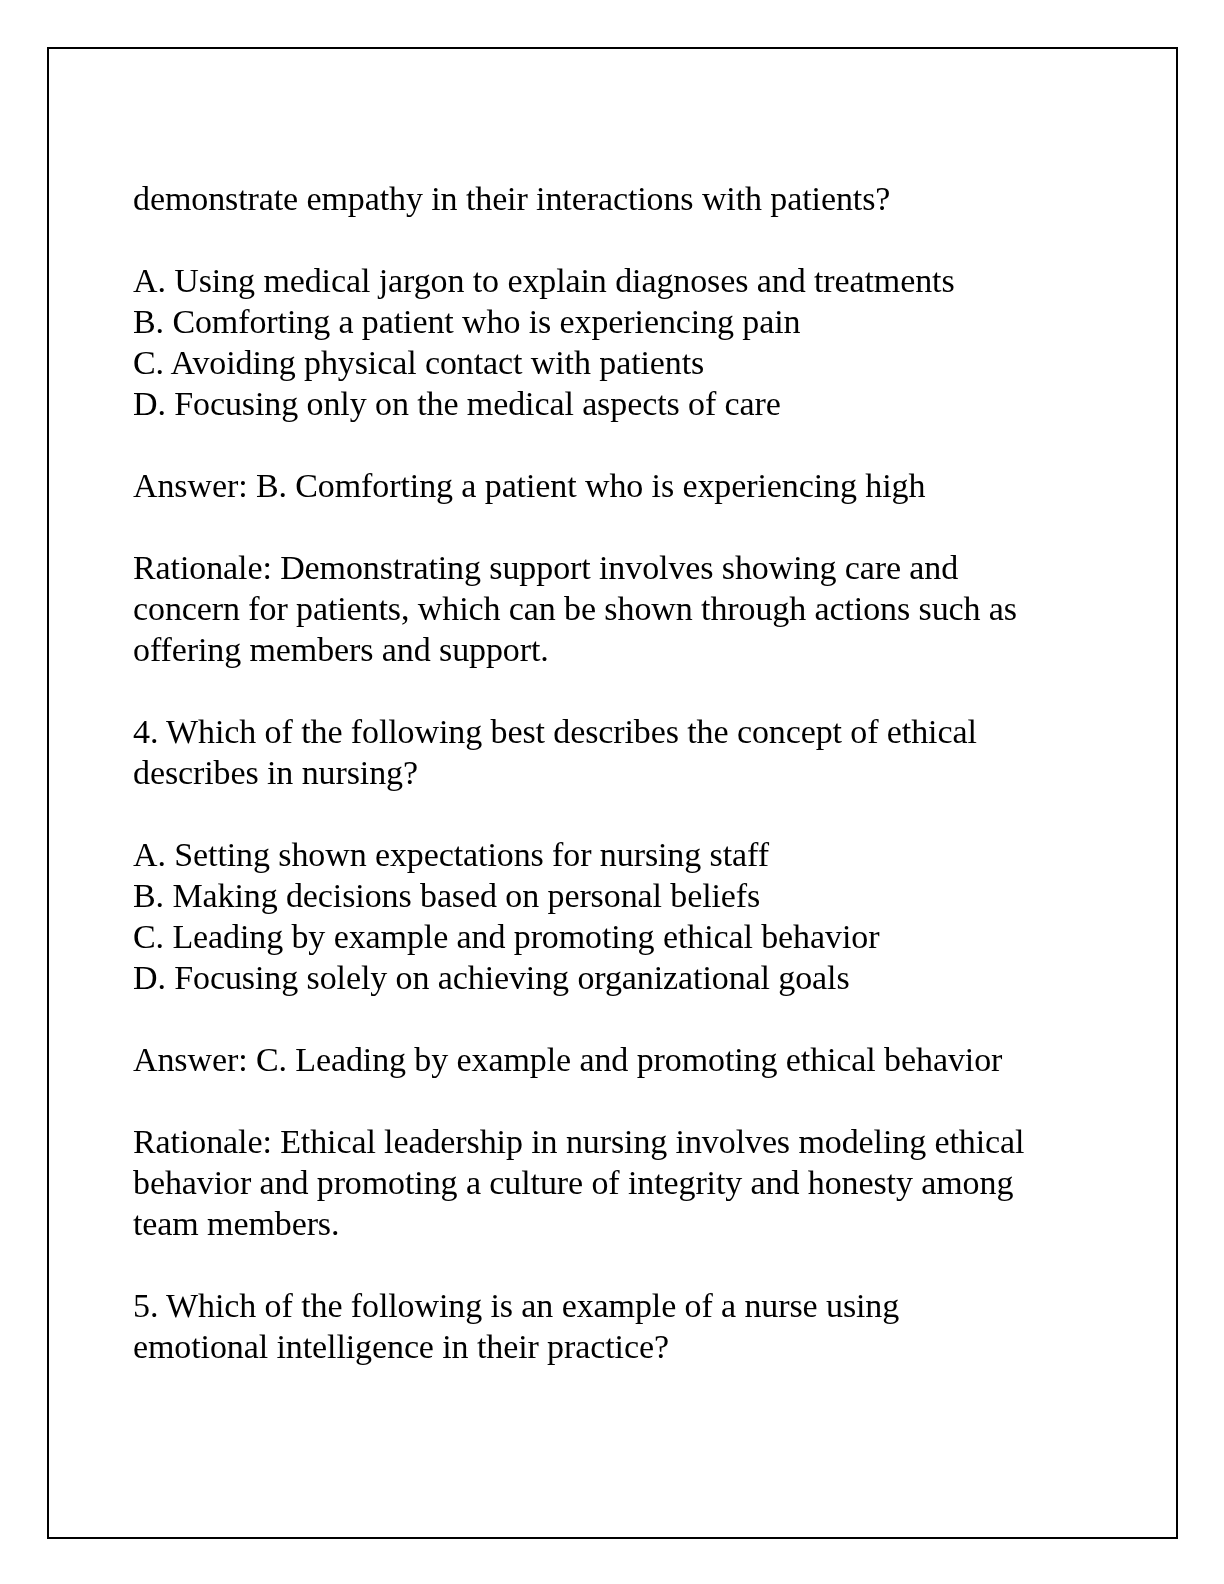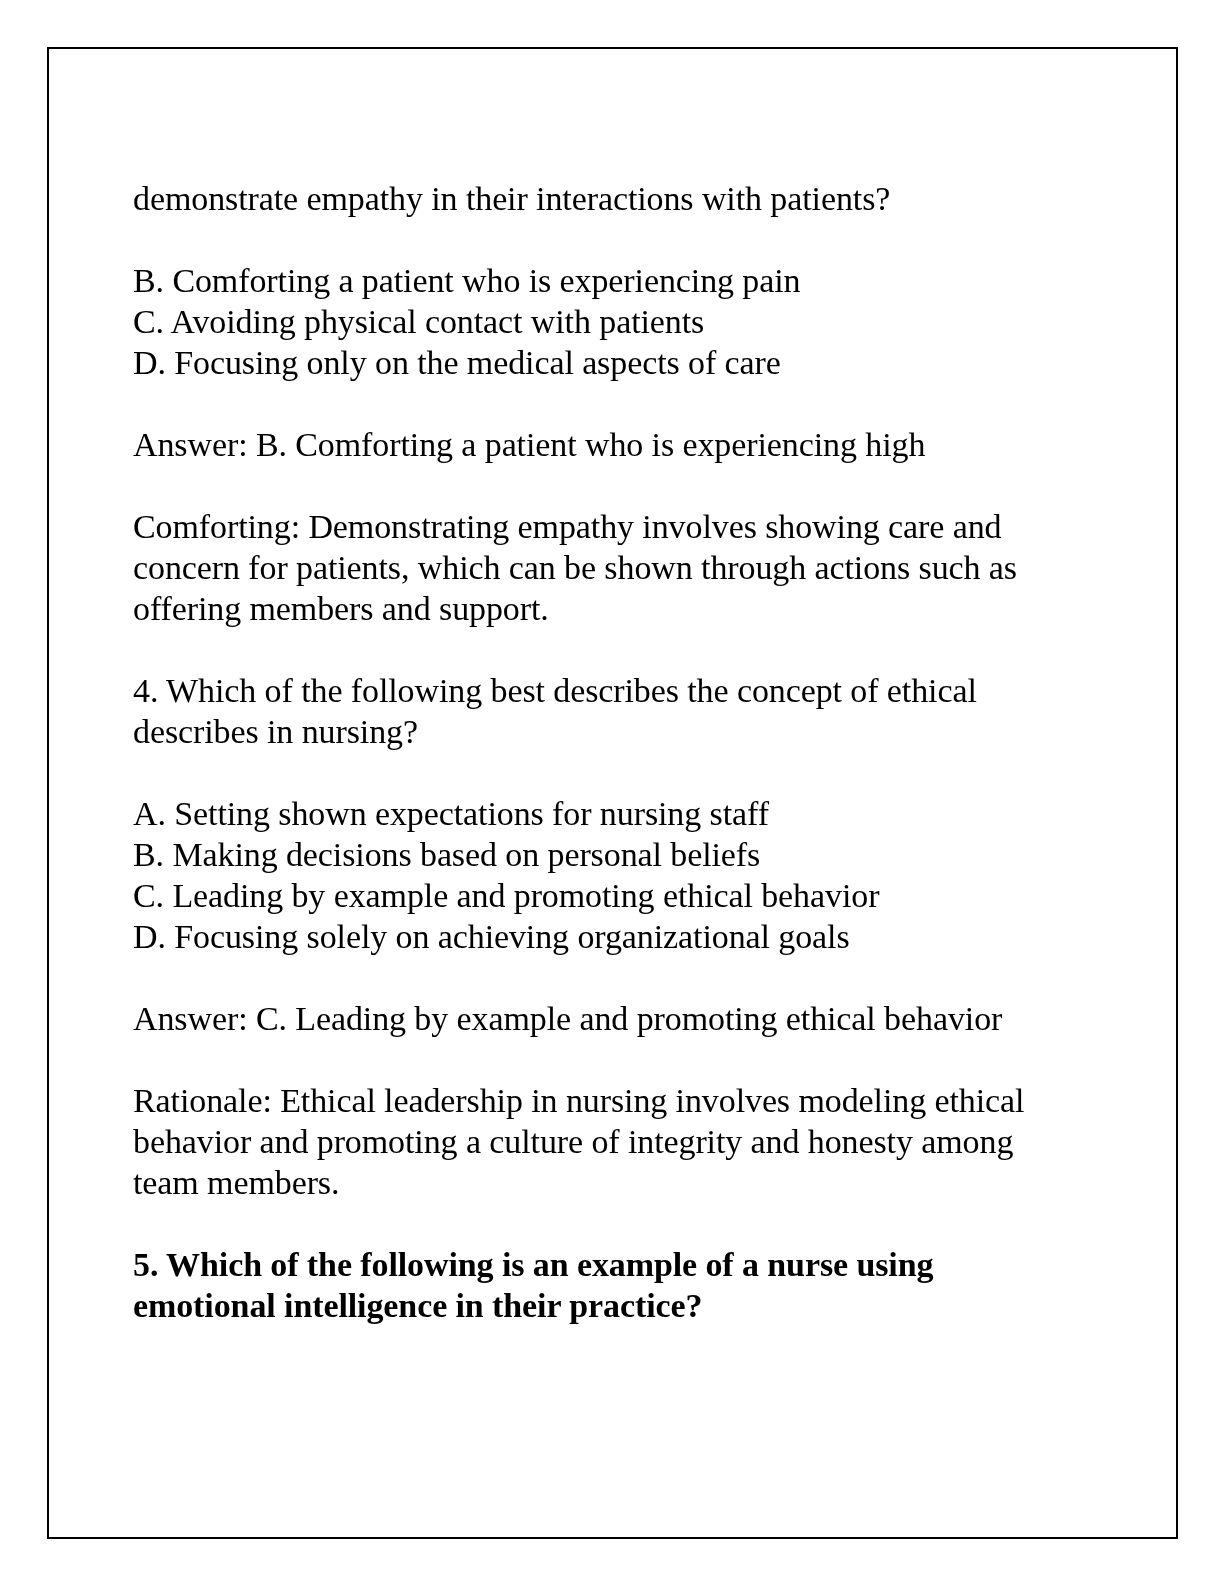--- a/index.html
+++ b/index.html
@@ -36,43 +36,43 @@
     .line {
       display: block;
       white-space: nowrap;
       height: 41px;
     }
     .block {
       margin-bottom: 41px;
     }
     .block:last-child {
       margin-bottom: 9px;
-      font-weight: bold;
     }
   </style>
 </head>
 <body>
 
 <div class="page-frame"></div>
 
 <div class="content">
 
   <div class="block">
     <span class="line">demonstrate empathy in their interactions with patients?</span>
   </div>
   <div class="block">
+    <span class="line">A. Using medical jargon to explain diagnoses and treatments</span>
     <span class="line">B. Comforting a patient who is experiencing pain</span>
     <span class="line">C. Avoiding physical contact with patients</span>
     <span class="line">D. Focusing only on the medical aspects of care</span>
   </div>
   <div class="block">
     <span class="line">Answer: B. Comforting a patient who is experiencing high</span>
   </div>
   <div class="block">
-    <span class="line">Comforting: Demonstrating empathy involves showing care and</span>
+    <span class="line">Rationale: Demonstrating support involves showing care and</span>
     <span class="line">concern for patients, which can be shown through actions such as</span>
     <span class="line">offering members and support.</span>
   </div>
 
   <div class="block">
     <span class="line">4. Which of the following best describes the concept of ethical</span>
     <span class="line">describes in nursing?</span>
   </div>
   <div class="block">
     <span class="line">A. Setting shown expectations for nursing staff</span>

